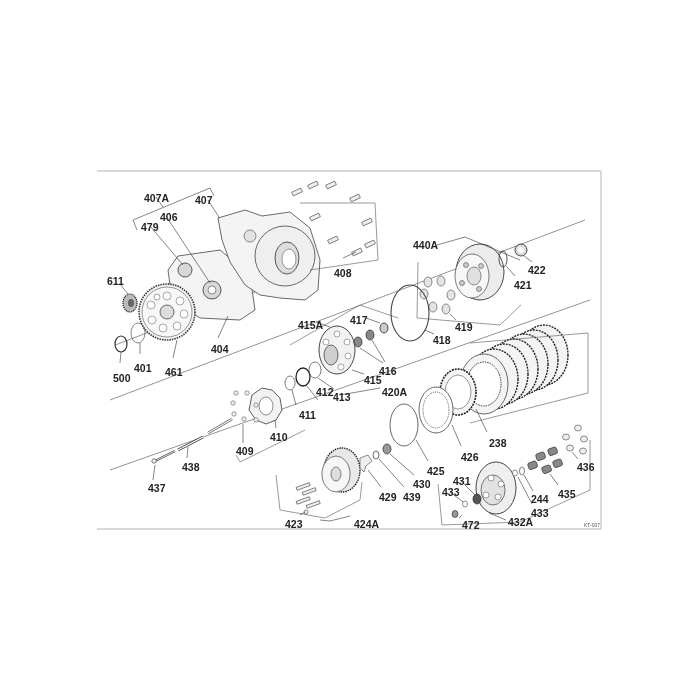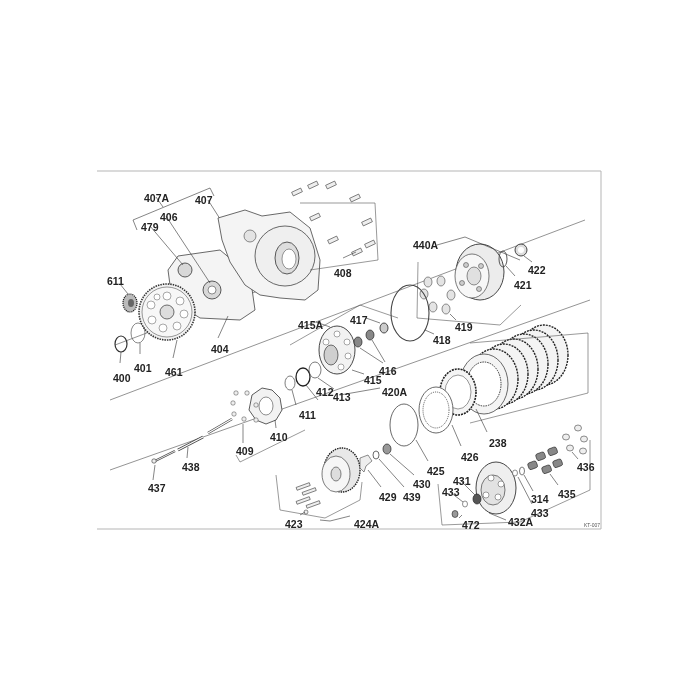--- a/index.html
+++ b/index.html
@@ -277,21 +277,21 @@
   </g>
   <line class="lead" x1="572" y1="452" x2="578" y2="459"></line>
 </svg>
 
 <div id="labels">
   <span class="lbl" style="left:144px;top:193px">407A</span>
   <span class="lbl" style="left:195px;top:195px">407</span>
   <span class="lbl" style="left:160px;top:212px">406</span>
   <span class="lbl" style="left:141px;top:222px">479</span>
   <span class="lbl" style="left:107px;top:276px">611</span>
-  <span class="lbl" style="left:113px;top:373px">400</span>
+  <span class="lbl" style="left:113px;top:373px">500</span>
   <span class="lbl" style="left:134px;top:363px">401</span>
   <span class="lbl" style="left:165px;top:367px">461</span>
   <span class="lbl" style="left:211px;top:344px">404</span>
   <span class="lbl" style="left:334px;top:268px">408</span>
   <span class="lbl" style="left:413px;top:240px">440A</span>
   <span class="lbl" style="left:528px;top:265px">422</span>
   <span class="lbl" style="left:514px;top:280px">421</span>
   <span class="lbl" style="left:455px;top:322px">419</span>
   <span class="lbl" style="left:433px;top:335px">418</span>
   <span class="lbl" style="left:350px;top:315px">417</span>
@@ -307,21 +307,21 @@
   <span class="lbl" style="left:182px;top:462px">438</span>
   <span class="lbl" style="left:148px;top:483px">437</span>
   <span class="lbl" style="left:489px;top:438px">238</span>
   <span class="lbl" style="left:461px;top:452px">426</span>
   <span class="lbl" style="left:427px;top:466px">425</span>
   <span class="lbl" style="left:413px;top:479px">430</span>
   <span class="lbl" style="left:403px;top:492px">439</span>
   <span class="lbl" style="left:379px;top:492px">429</span>
   <span class="lbl" style="left:453px;top:476px">431</span>
   <span class="lbl" style="left:442px;top:487px">433</span>
-  <span class="lbl" style="left:531px;top:494px">314</span>
+  <span class="lbl" style="left:531px;top:494px">244</span>
   <span class="lbl" style="left:531px;top:508px">433</span>
   <span class="lbl" style="left:558px;top:489px">435</span>
   <span class="lbl" style="left:577px;top:462px">436</span>
   <span class="lbl" style="left:462px;top:520px">472</span>
   <span class="lbl" style="left:508px;top:517px">432A</span>
   <span class="lbl" style="left:285px;top:519px">423</span>
   <span class="lbl" style="left:354px;top:519px">424A</span>
 </div>
 
 <span class="code" style="left:584px;top:522px">KT-007</span>

